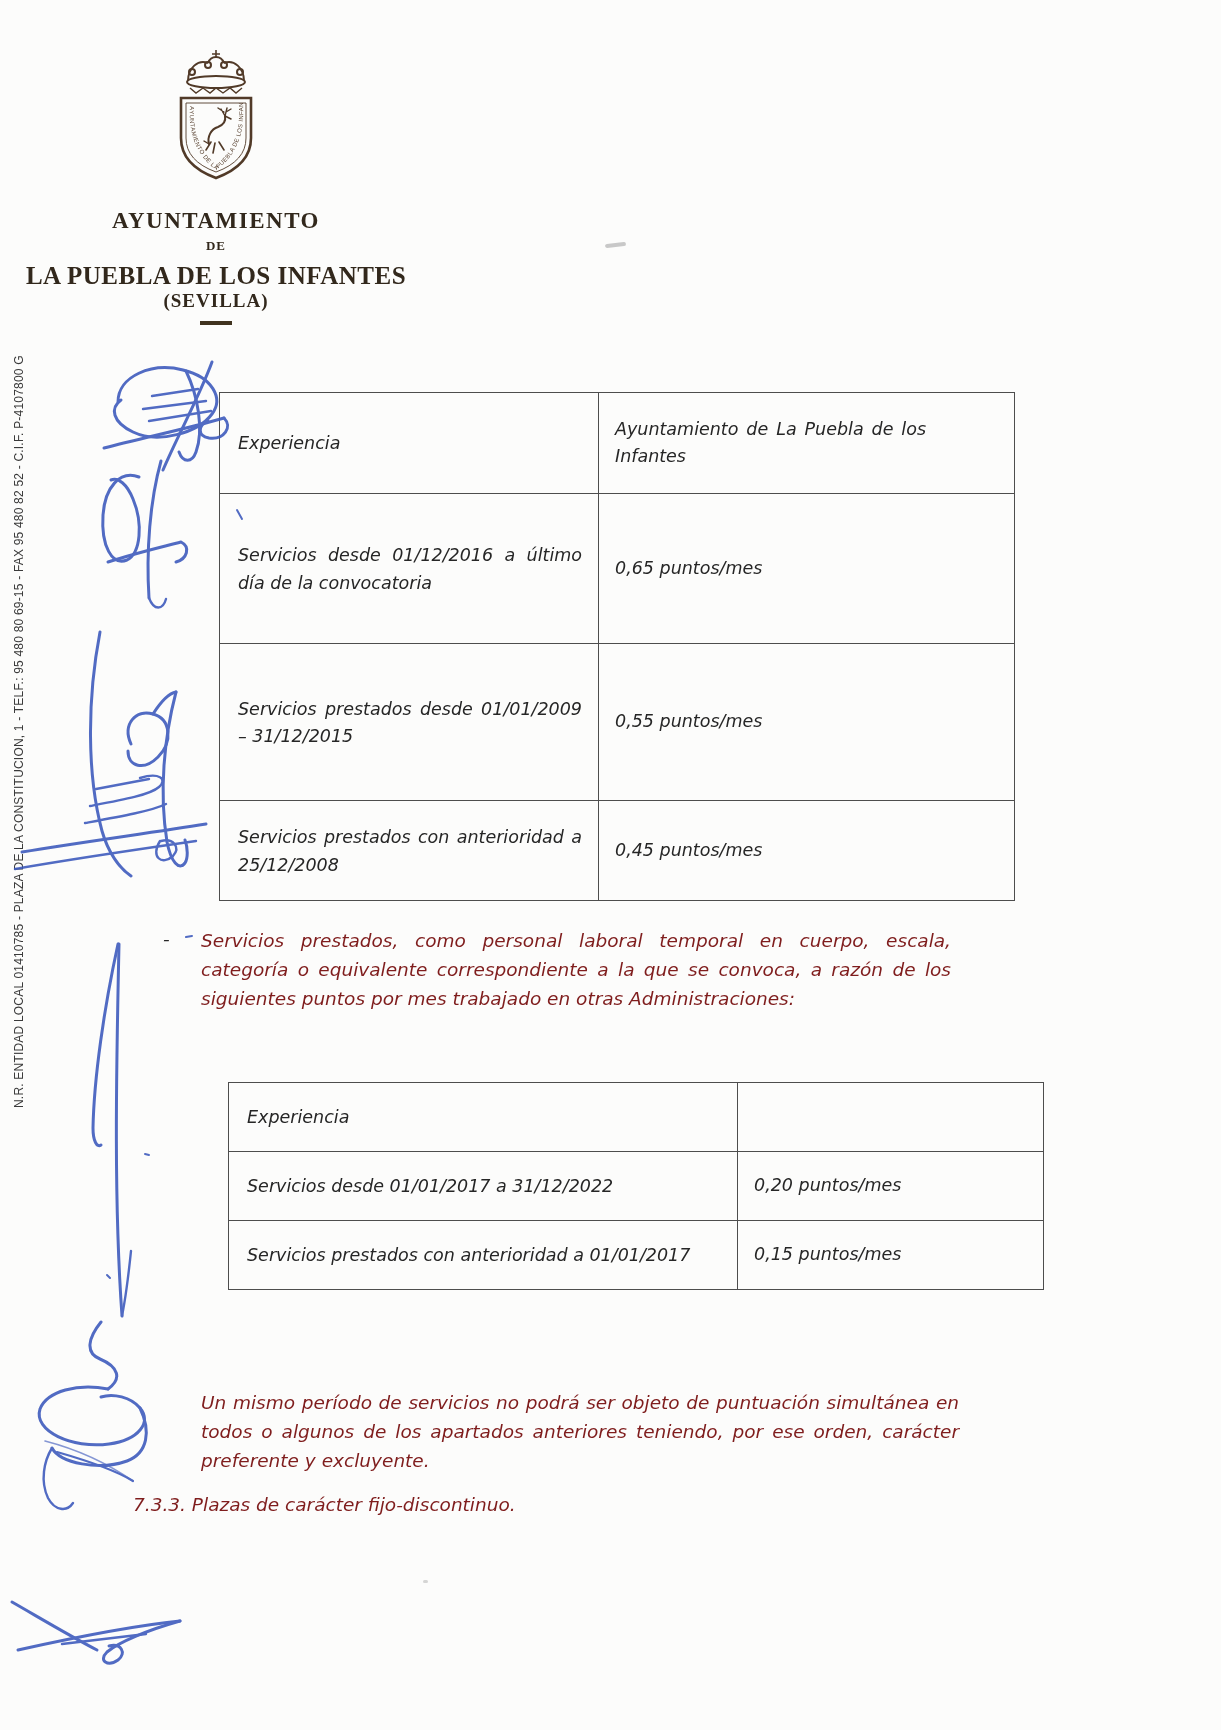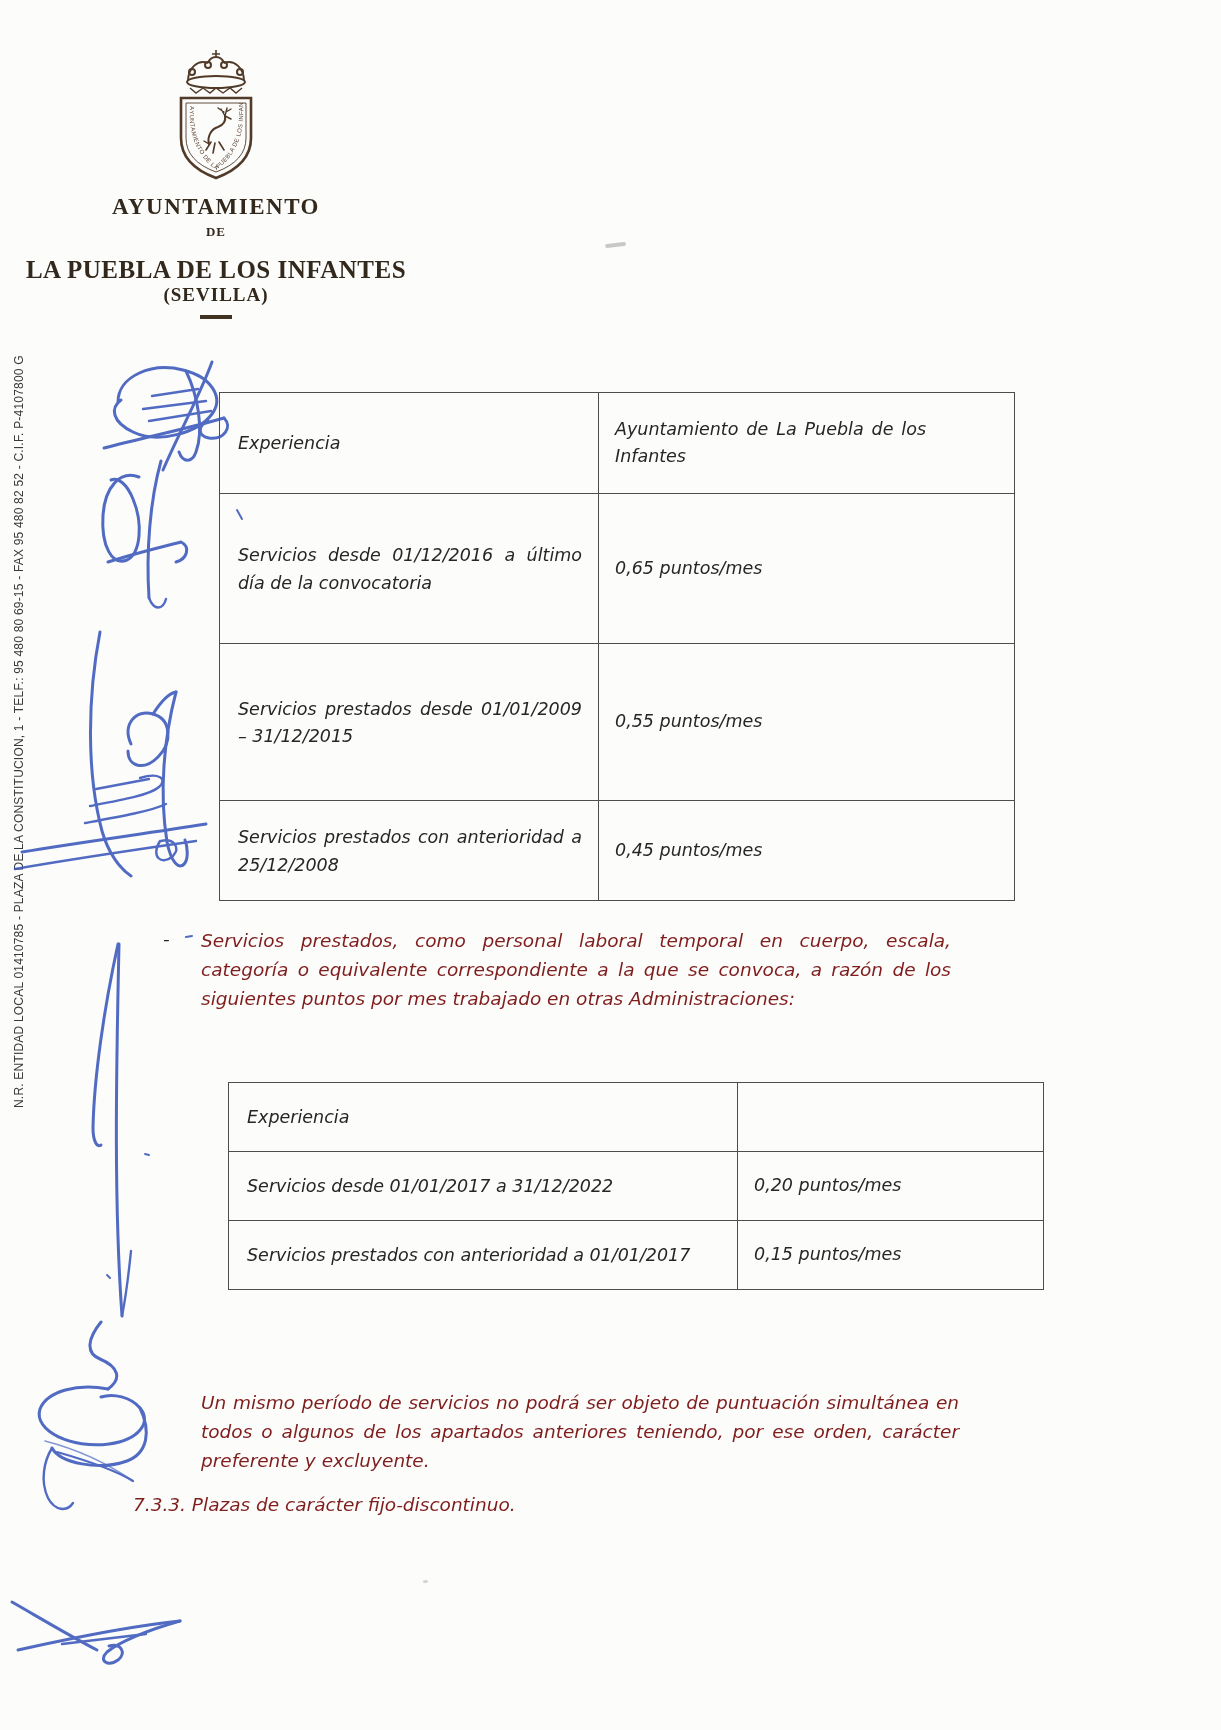--- a/index.html
+++ b/index.html
@@ -11,23 +11,23 @@
     font-family:"DejaVu Sans",sans-serif;
     color:#2b2b2b;
   }
   
   .letterhead{
     position:absolute;left:0;top:48px;width:432px;
     display:flex;flex-direction:column;align-items:center;
     font-family:"Liberation Serif",serif;color:#32281c;
   }
   .crest{margin-bottom:8px;}
-  .org1{font-size:23px;font-weight:bold;letter-spacing:1.5px;margin-top:2px;}
+  .org1{font-size:23px;font-weight:bold;letter-spacing:1.5px;margin-top:16px;}
   .org2{font-size:13px;font-weight:bold;letter-spacing:1px;margin-top:4px;}
-  .org3{font-size:25px;font-weight:bold;letter-spacing:0.5px;margin-top:16px;white-space:nowrap;}
+  .org3{font-size:25px;font-weight:bold;letter-spacing:0.5px;margin-top:8px;white-space:nowrap;}
   .org4{font-size:19px;font-weight:bold;letter-spacing:1px;}
   .org-rule{width:32px;height:4px;background:#40331f;margin-top:9px;}
   
   .registry{
     position:absolute;left:12px;top:1108px;width:700px;height:18px;
     transform:rotate(-90deg);transform-origin:0 0;
     font-family:"Liberation Sans",sans-serif;
     font-size:12px;letter-spacing:0.2px;color:#3a3a3a;white-space:nowrap;
   }
   

